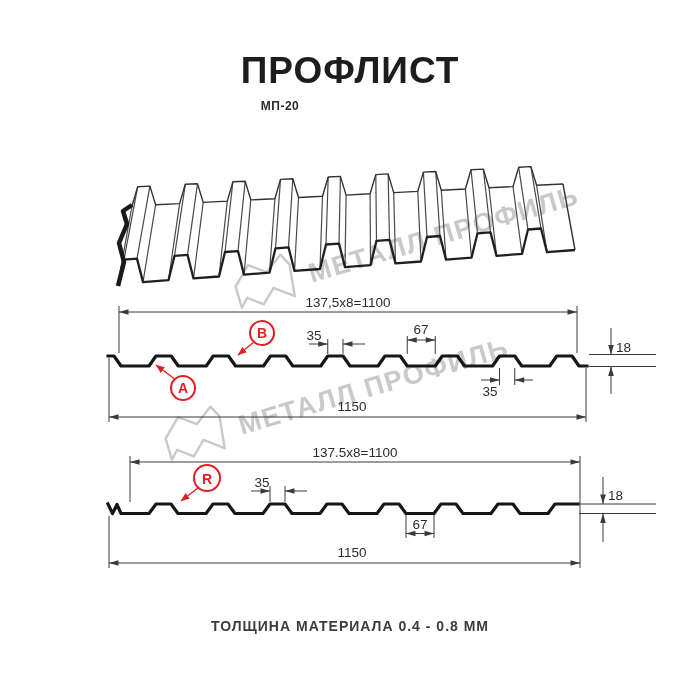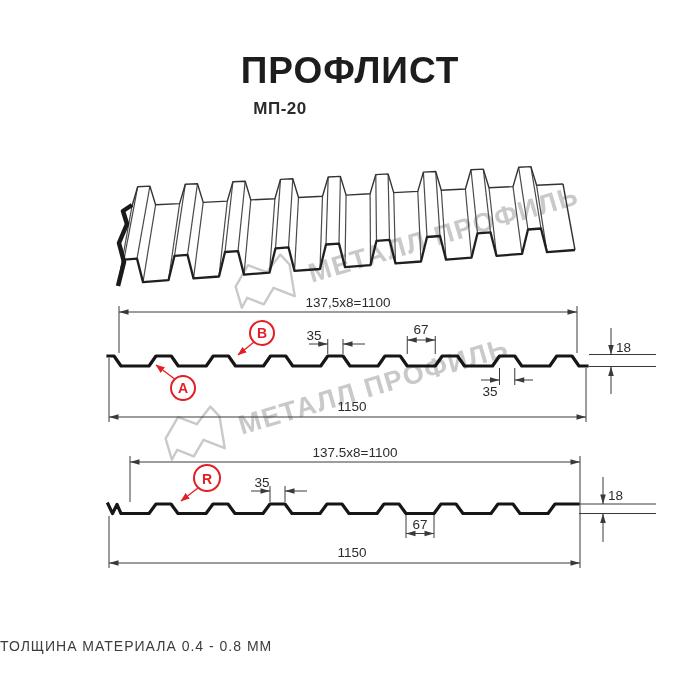--- a/index.html
+++ b/index.html
@@ -4,23 +4,23 @@
 <style>
   :root{
     --red:#e31e24; --line:#3a3a3a; --ink:#161616; --wm:#c9c9c9;
   }
   html,body{margin:0;padding:0;background:#fff;}
   .page{position:relative;width:700px;height:700px;background:#fff;overflow:hidden;
         font-family:"Liberation Sans","DejaVu Sans",sans-serif;border-radius:31px;}
   .title{position:absolute;top:50px;left:0;width:700px;text-align:center;
          font-size:37px;font-weight:800;letter-spacing:1px;color:#1d1d1d;}
   .subtitle{position:absolute;top:99px;left:0;width:560px;text-align:center;
-         font-size:17px;font-weight:700;letter-spacing:.5px;color:#2b2b2b;}
-  .caption{position:absolute;top:618px;left:0;width:700px;
-         font-size:14px;font-weight:400;letter-spacing:1px;color:#3c3c3c;margin-top:20px;}
+         font-size:12px;font-weight:700;letter-spacing:.5px;color:#2b2b2b;}
+  .caption{position:absolute;top:618px;left:0;width:700px;text-align:center;
+         font-size:14px;font-weight:700;letter-spacing:1px;color:#3c3c3c;}
   svg{position:absolute;top:0;left:0;}
   .thin{stroke:var(--line);stroke-width:1;fill:none;}
   .ah{fill:var(--line);stroke:none;}
   .profile{stroke:var(--ink);stroke-width:3.2;fill:none;stroke-linejoin:round;stroke-linecap:square;}
   .dim{font-family:"Liberation Sans","DejaVu Sans",sans-serif;font-size:13.5px;fill:#2c2c2c;}
   .callout{fill:#fff;stroke:var(--red);stroke-width:2;}
   .callout-letter{font-family:"Liberation Sans","DejaVu Sans",sans-serif;font-size:14px;font-weight:700;fill:var(--red);}
   .leader{stroke:var(--red);stroke-width:1.3;fill:none;}
   .wmtext{font-family:"Liberation Sans","DejaVu Sans",sans-serif;font-size:27px;font-weight:700;
           fill:var(--wm);letter-spacing:1.5px;}

